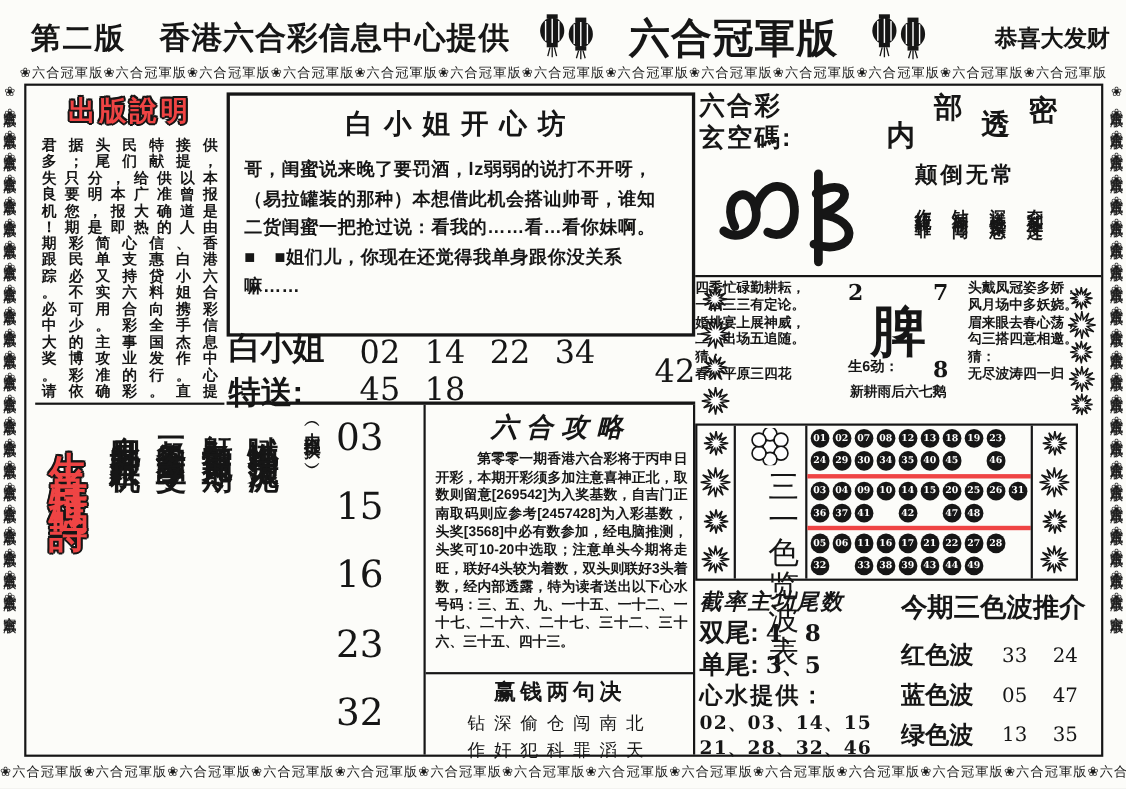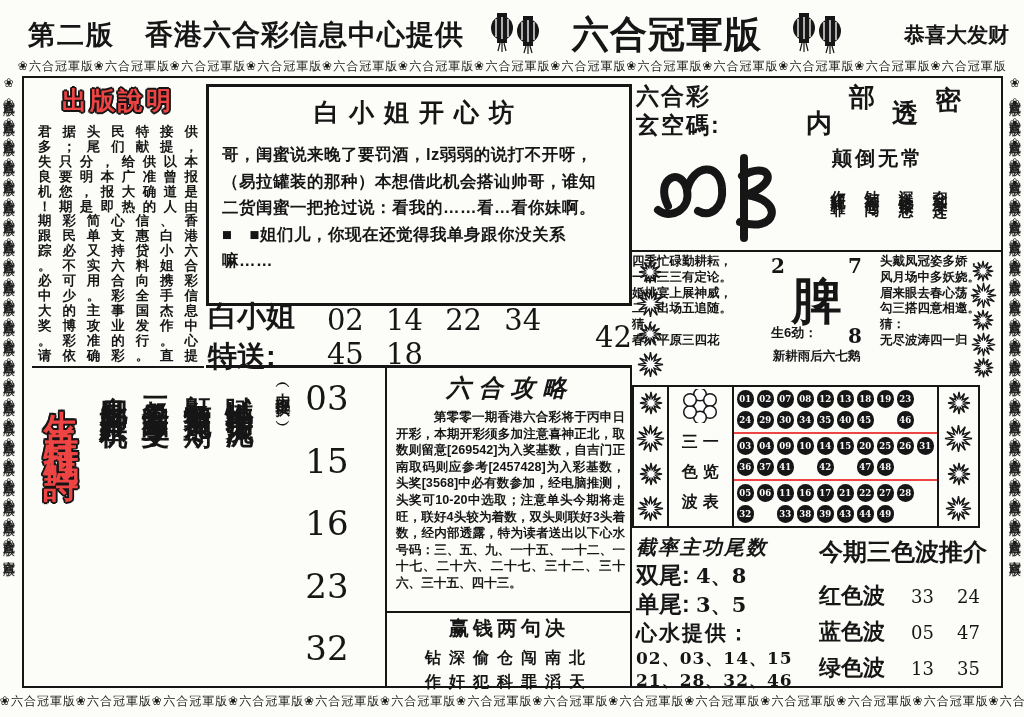--- a/index.html
+++ b/index.html
@@ -77,21 +77,21 @@
   .strategy-title { text-align:center; font-family:"DejaVu Serif","Liberation Serif",serif;
                     font-size:24px; font-weight:900; letter-spacing:8px; font-style:italic; }
   .strategy-text { margin-top:5px; padding:0 4px; font-size:12.6px; font-weight:600;
                    line-height:16.6px; text-align:justify; text-indent:3em; }
 
   
   .winverse { left:364px; top:537px; width:242px; }
   .winverse-title { text-align:center; font-size:20px; font-weight:800; letter-spacing:4px; }
   .winverse-lines { margin-top:4px; text-align:center;
                     font-family:"DejaVu Serif","Liberation Serif",serif; }
-  .winverse-lines div { font-size:16px; font-weight:700; letter-spacing:8px; line-height:24px; }
+  .winverse-lines div { font-size:16px; font-weight:400; letter-spacing:8px; line-height:24px; }
 
   
   .mcode { left:612px; top:4px; width:170px; }
   .mcode-label { font-size:23px; font-weight:900; line-height:29px; letter-spacing:2px; }
   .mcode-glyph { margin:8px 0 0 2px; }
 
   
   .insider { left:782px; top:2px; width:196px; }
   .insider-chars { display:flex; gap:17px; font-size:26px; font-weight:900; }
   .insider-sub { margin:4px 0 0 26px; font-size:20px; font-weight:800; letter-spacing:3px; }
@@ -115,23 +115,23 @@
   .stars-side { position:absolute; top:6px; height:118px; width:36px; display:flex;
                 flex-direction:column; justify-content:space-between; align-items:center; }
   .stars-left { left:0px; } .stars-right { right:0px; }
 
   
   .cwt { left:608px; top:307px; width:348px; height:143px; border:2.5px solid #161616; display:flex; }
   .cwt-stars { width:36px; display:flex; flex-direction:column; justify-content:space-around; align-items:center; }
   .cwt-starsL { border-right:2px solid #161616; }
   .cwt-starsR { border-left:2px solid #161616; width:42px; }
   .cwt-label { width:66px; border-right:2px solid #161616; text-align:center; padding-top:2px; }
-  .cwt-label-lines div { font-size:16px; font-weight:700; letter-spacing:5px; line-height:30px; padding-left:5px; }
+  .cwt-label-lines div { font-size:28px; font-weight:400; letter-spacing:5px; line-height:30px; padding-left:5px;text-align:right; }
   .cwt-balls { flex:1; display:flex; flex-direction:column; }
-  .cwt-group { flex:1; display:flex; flex-direction:column; justify-content:space-evenly; border-bottom:2px solid #ef4444; }
+  .cwt-group { flex:1; display:flex; flex-direction:column; justify-content:space-evenly; border-bottom:4px solid #ef4444; }
   .cwt-group:last-child { border-bottom:none; }
   .cwt-row { display:flex; gap:2.5px; padding:0 3px; }
   .ball { width:17.5px; height:17.5px; border-radius:50%; background:#161616; color:#fff;
           font-size:8.5px; font-weight:700; display:flex; align-items:center; justify-content:center; }
   .ball-gap { width:17.5px; height:17.5px; }
 
   
   .tails { left:612px; top:456px; width:178px; }
   .tails-title { font-family:"DejaVu Serif","Liberation Serif",serif; font-style:italic;
                  font-size:20px; font-weight:900; letter-spacing:2px; }

